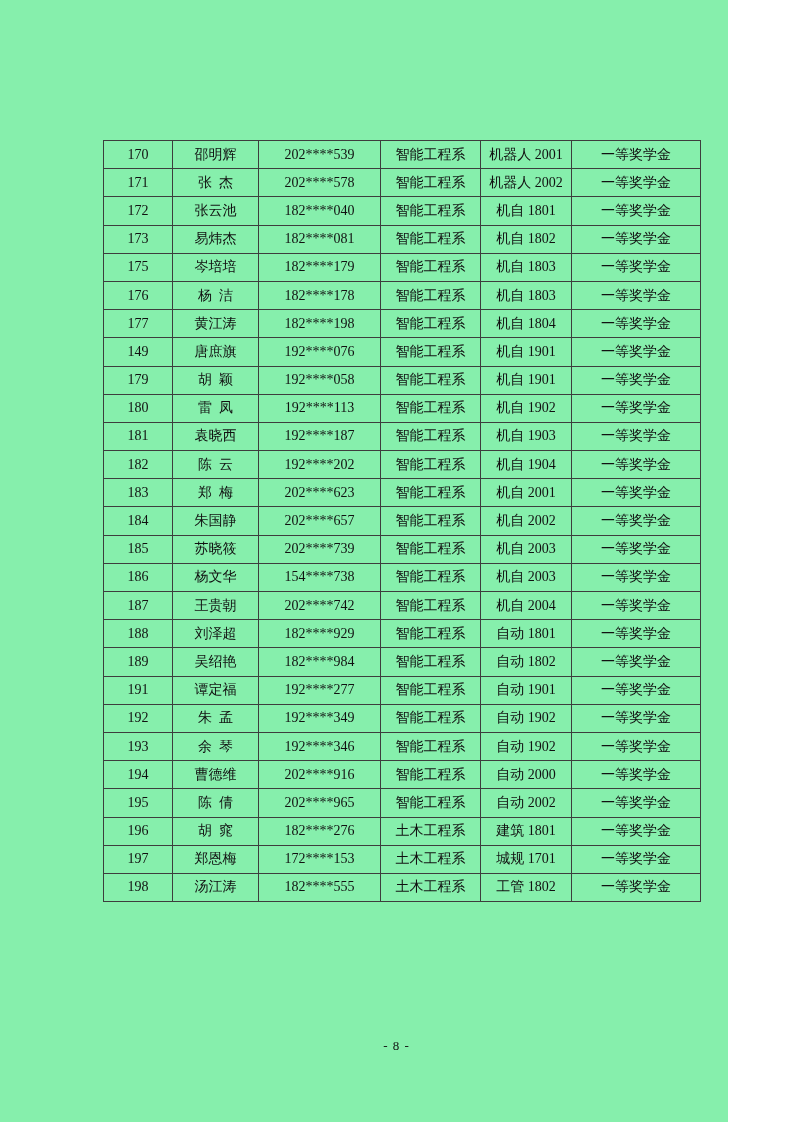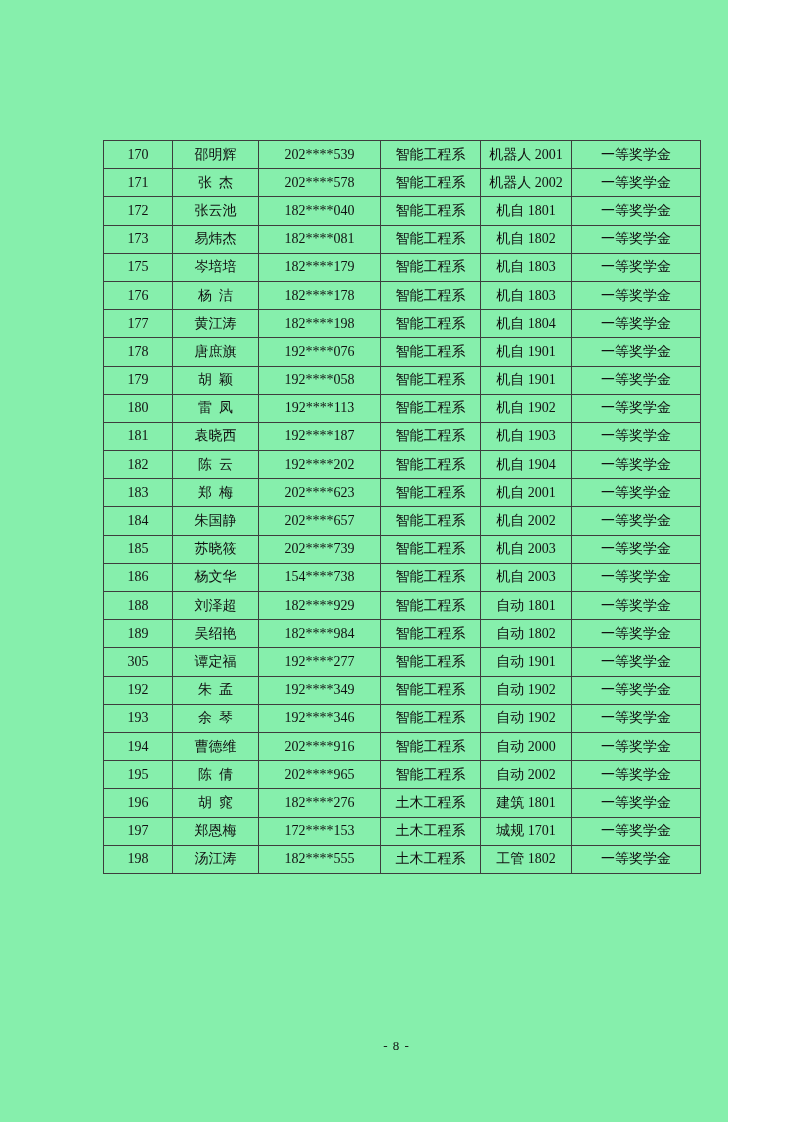--- a/index.html
+++ b/index.html
@@ -112,21 +112,21 @@
         </tr>
         <tr>
           <td>177</td>
           <td>黄江涛</td>
           <td>182****198</td>
           <td>智能工程系</td>
           <td>机自 1804</td>
           <td>一等奖学金</td>
         </tr>
         <tr>
-          <td>178</td>
+          <td>149</td>
           <td>唐庶旗</td>
           <td>192****076</td>
           <td>智能工程系</td>
           <td>机自 1901</td>
           <td>一等奖学金</td>
         </tr>
         <tr>
           <td>179</td>
           <td>胡 颖</td>
           <td>192****058</td>
@@ -184,37 +184,45 @@
         </tr>
         <tr>
           <td>186</td>
           <td>杨文华</td>
           <td>154****738</td>
           <td>智能工程系</td>
           <td>机自 2003</td>
           <td>一等奖学金</td>
         </tr>
         <tr>
+          <td>187</td>
+          <td>王贵朝</td>
+          <td>202****742</td>
+          <td>智能工程系</td>
+          <td>机自 2004</td>
+          <td>一等奖学金</td>
+        </tr>
+        <tr>
           <td>188</td>
           <td>刘泽超</td>
           <td>182****929</td>
           <td>智能工程系</td>
           <td>自动 1801</td>
           <td>一等奖学金</td>
         </tr>
         <tr>
           <td>189</td>
           <td>吴绍艳</td>
           <td>182****984</td>
           <td>智能工程系</td>
           <td>自动 1802</td>
           <td>一等奖学金</td>
         </tr>
         <tr>
-          <td>305</td>
+          <td>191</td>
           <td>谭定福</td>
           <td>192****277</td>
           <td>智能工程系</td>
           <td>自动 1901</td>
           <td>一等奖学金</td>
         </tr>
         <tr>
           <td>192</td>
           <td>朱 孟</td>
           <td>192****349</td>

